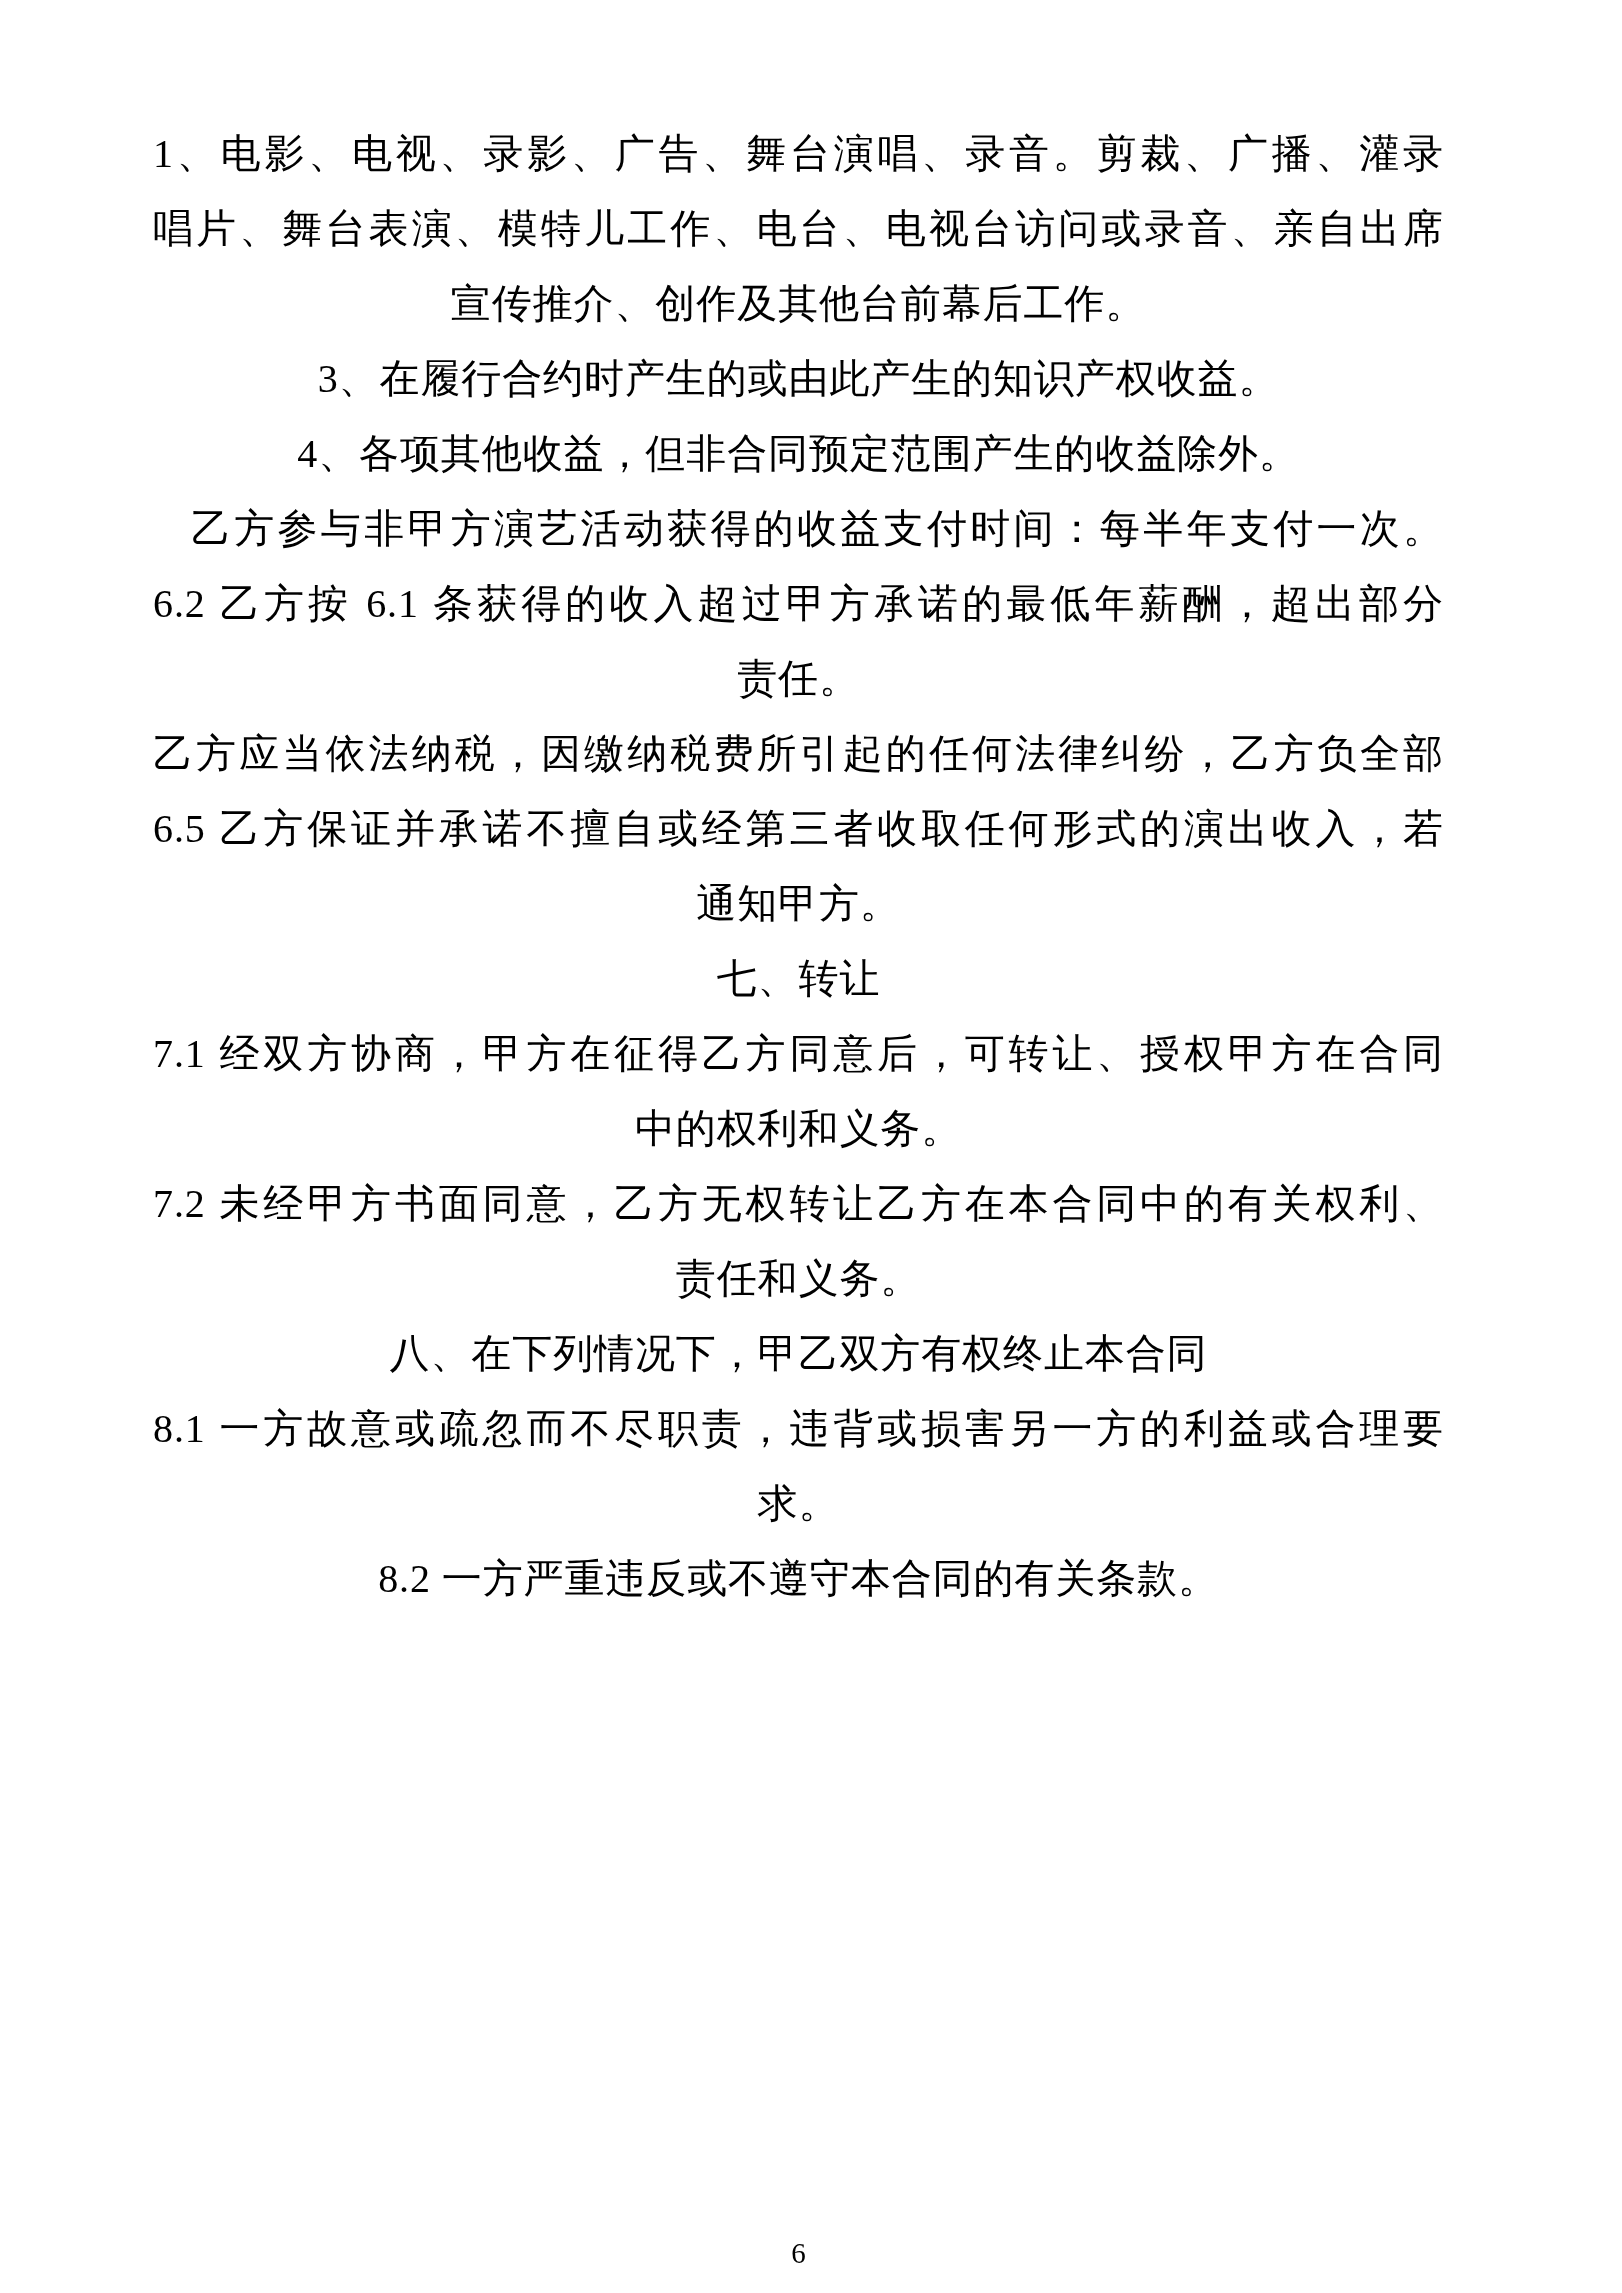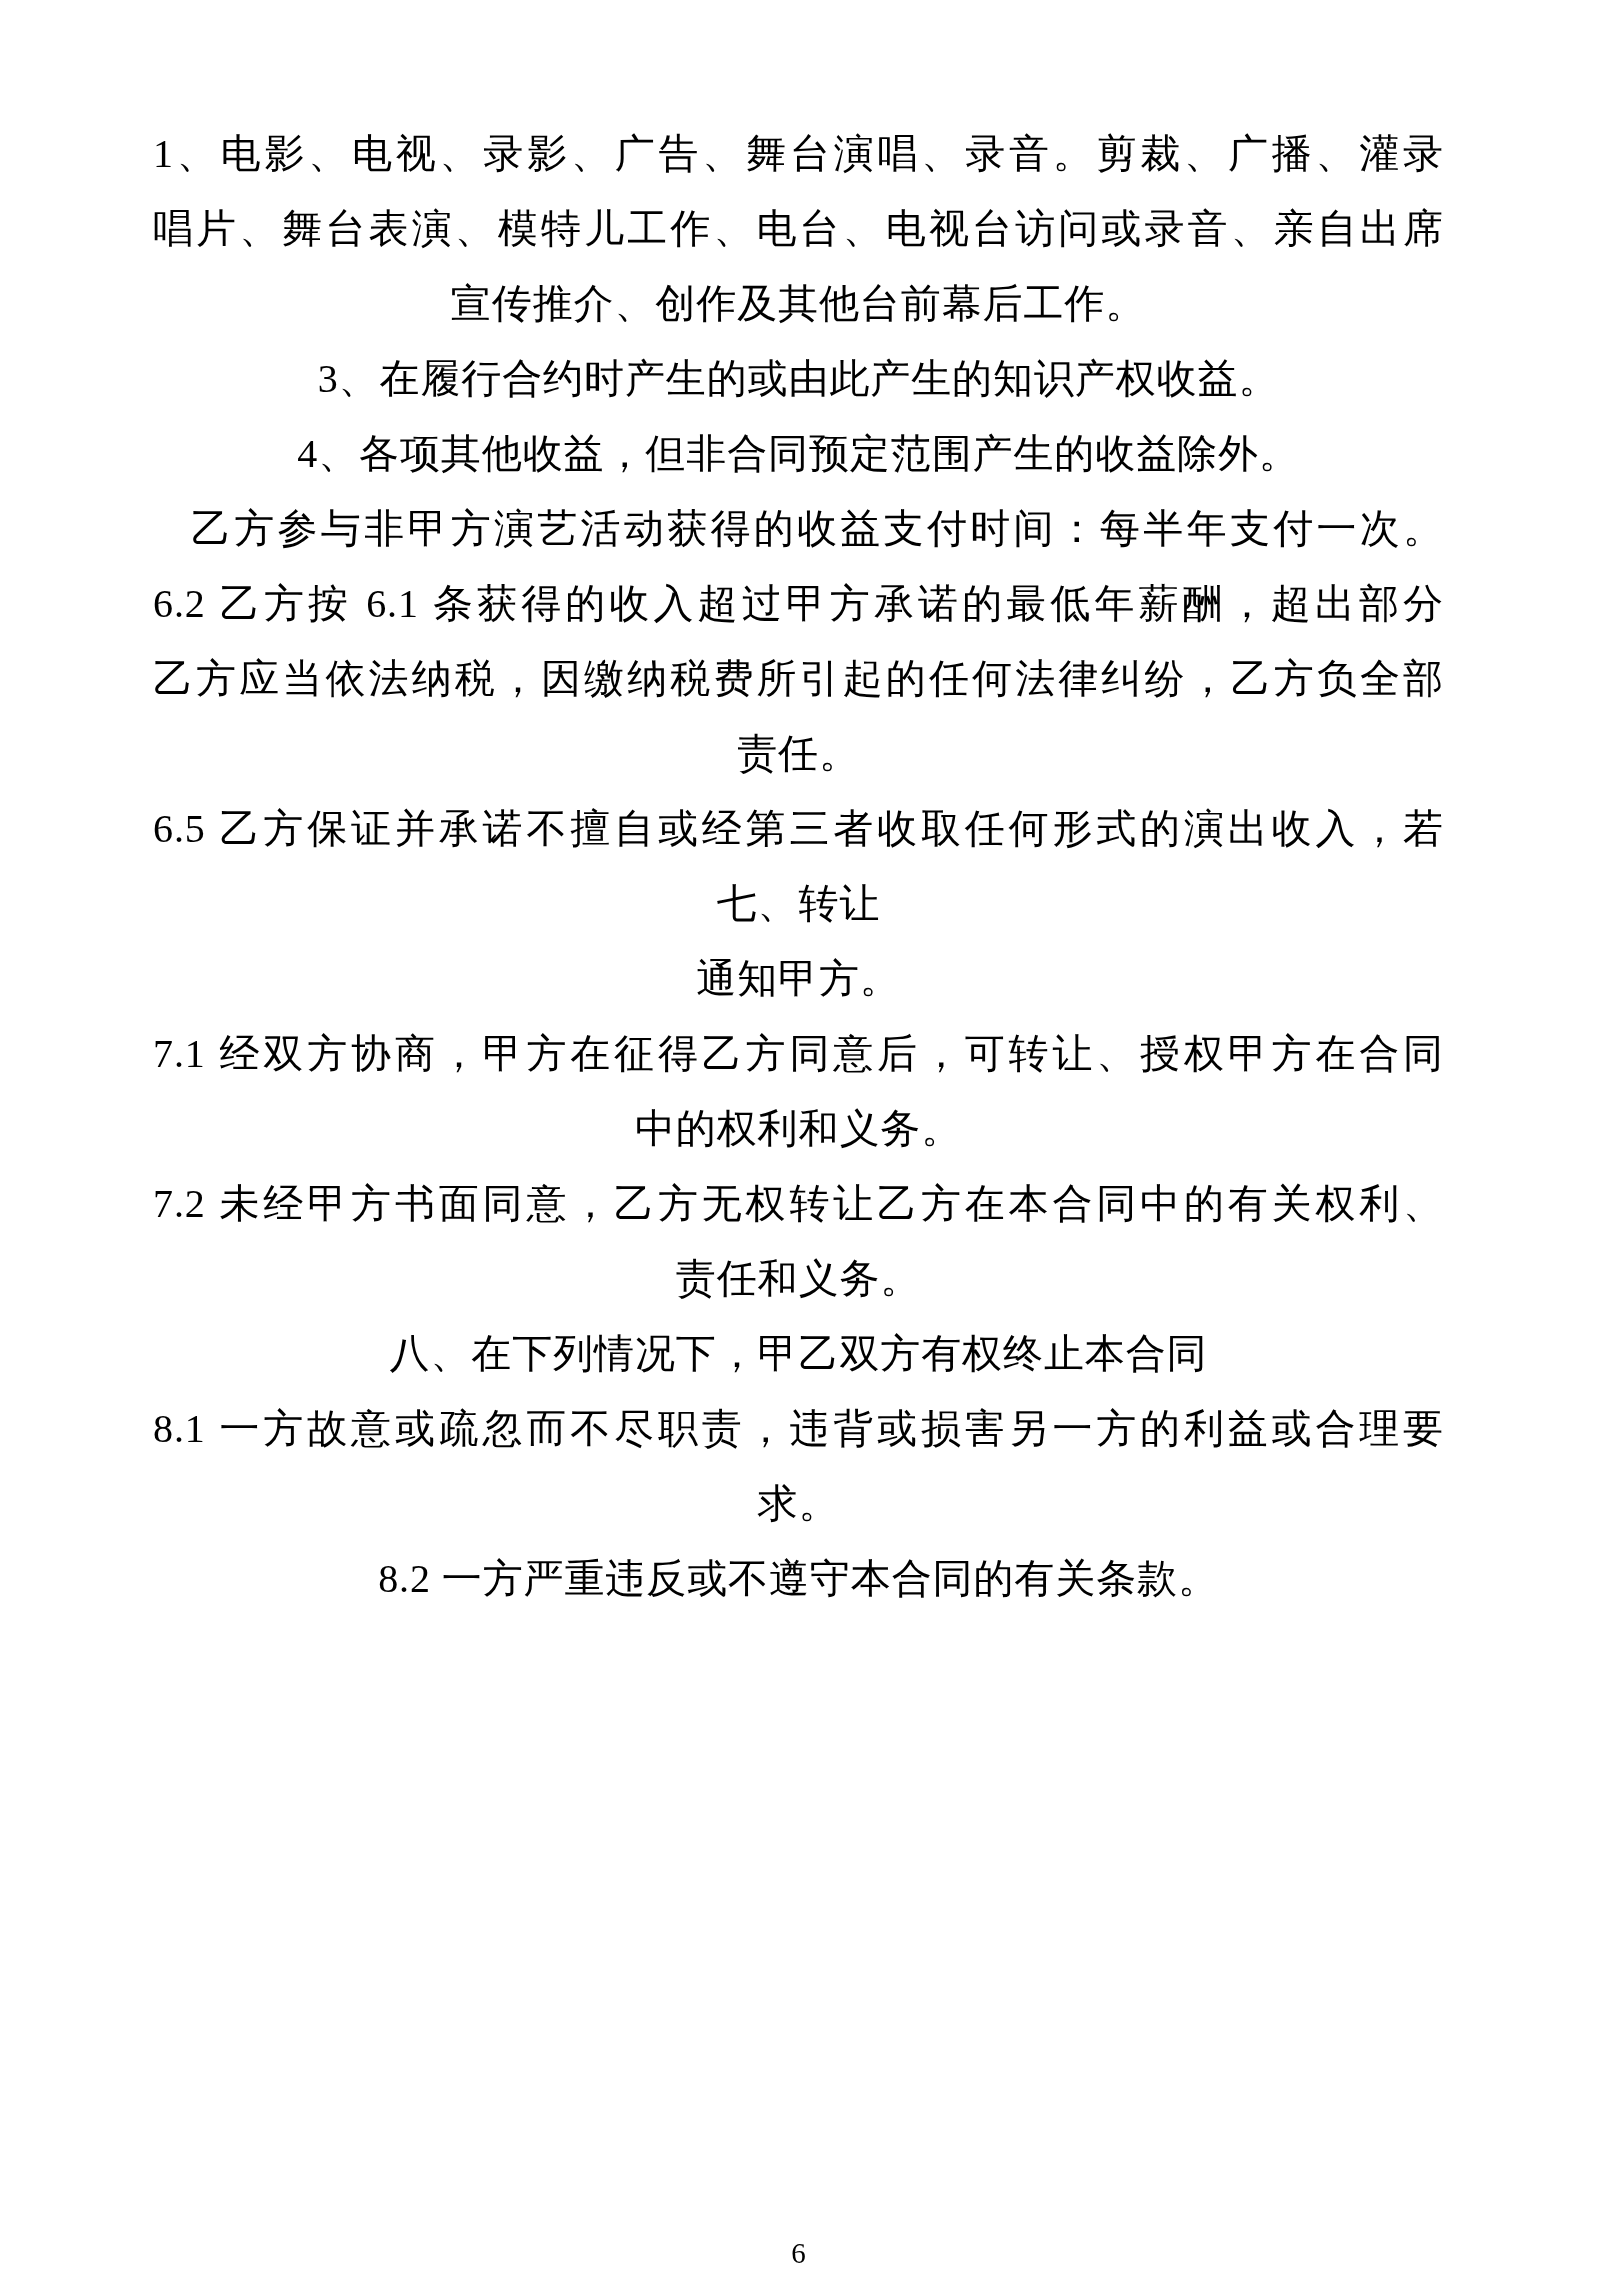--- a/index.html
+++ b/index.html
@@ -52,25 +52,25 @@
 
 <div class="page">
   <div class="content">
     <div class="line full">1、电影、电视、录影、广告、舞台演唱、录音。剪裁、广播、灌录</div>
     <div class="line full">唱片、舞台表演、模特儿工作、电台、电视台访问或录音、亲自出席</div>
     <div class="line">宣传推介、创作及其他台前幕后工作。</div>
     <div class="line">3、在履行合约时产生的或由此产生的知识产权收益。</div>
     <div class="line">4、各项其他收益，但非合同预定范围产生的收益除外。</div>
     <div class="line indent full">乙方参与非甲方演艺活动获得的收益支付时间：每半年支付一次。</div>
     <div class="line full">6.2 乙方按 6.1 条获得的收入超过甲方承诺的最低年薪酬，超出部分</div>
+    <div class="line">责任。</div>
     <div class="line full">乙方应当依法纳税，因缴纳税费所引起的任何法律纠纷，乙方负全部</div>
-    <div class="line">责任。</div>
     <div class="line full">6.5 乙方保证并承诺不擅自或经第三者收取任何形式的演出收入，若</div>
+    <div class="line">通知甲方。</div>
     <div class="line">七、转让</div>
-    <div class="line">通知甲方。</div>
     <div class="line full">7.1 经双方协商，甲方在征得乙方同意后，可转让、授权甲方在合同</div>
     <div class="line">中的权利和义务。</div>
     <div class="line full">7.2 未经甲方书面同意，乙方无权转让乙方在本合同中的有关权利、</div>
     <div class="line">责任和义务。</div>
     <div class="line">八、在下列情况下，甲乙双方有权终止本合同</div>
     <div class="line full">8.1 一方故意或疏忽而不尽职责，违背或损害另一方的利益或合理要</div>
     <div class="line">求。</div>
     <div class="line">8.2 一方严重违反或不遵守本合同的有关条款。</div>
   </div>
 

